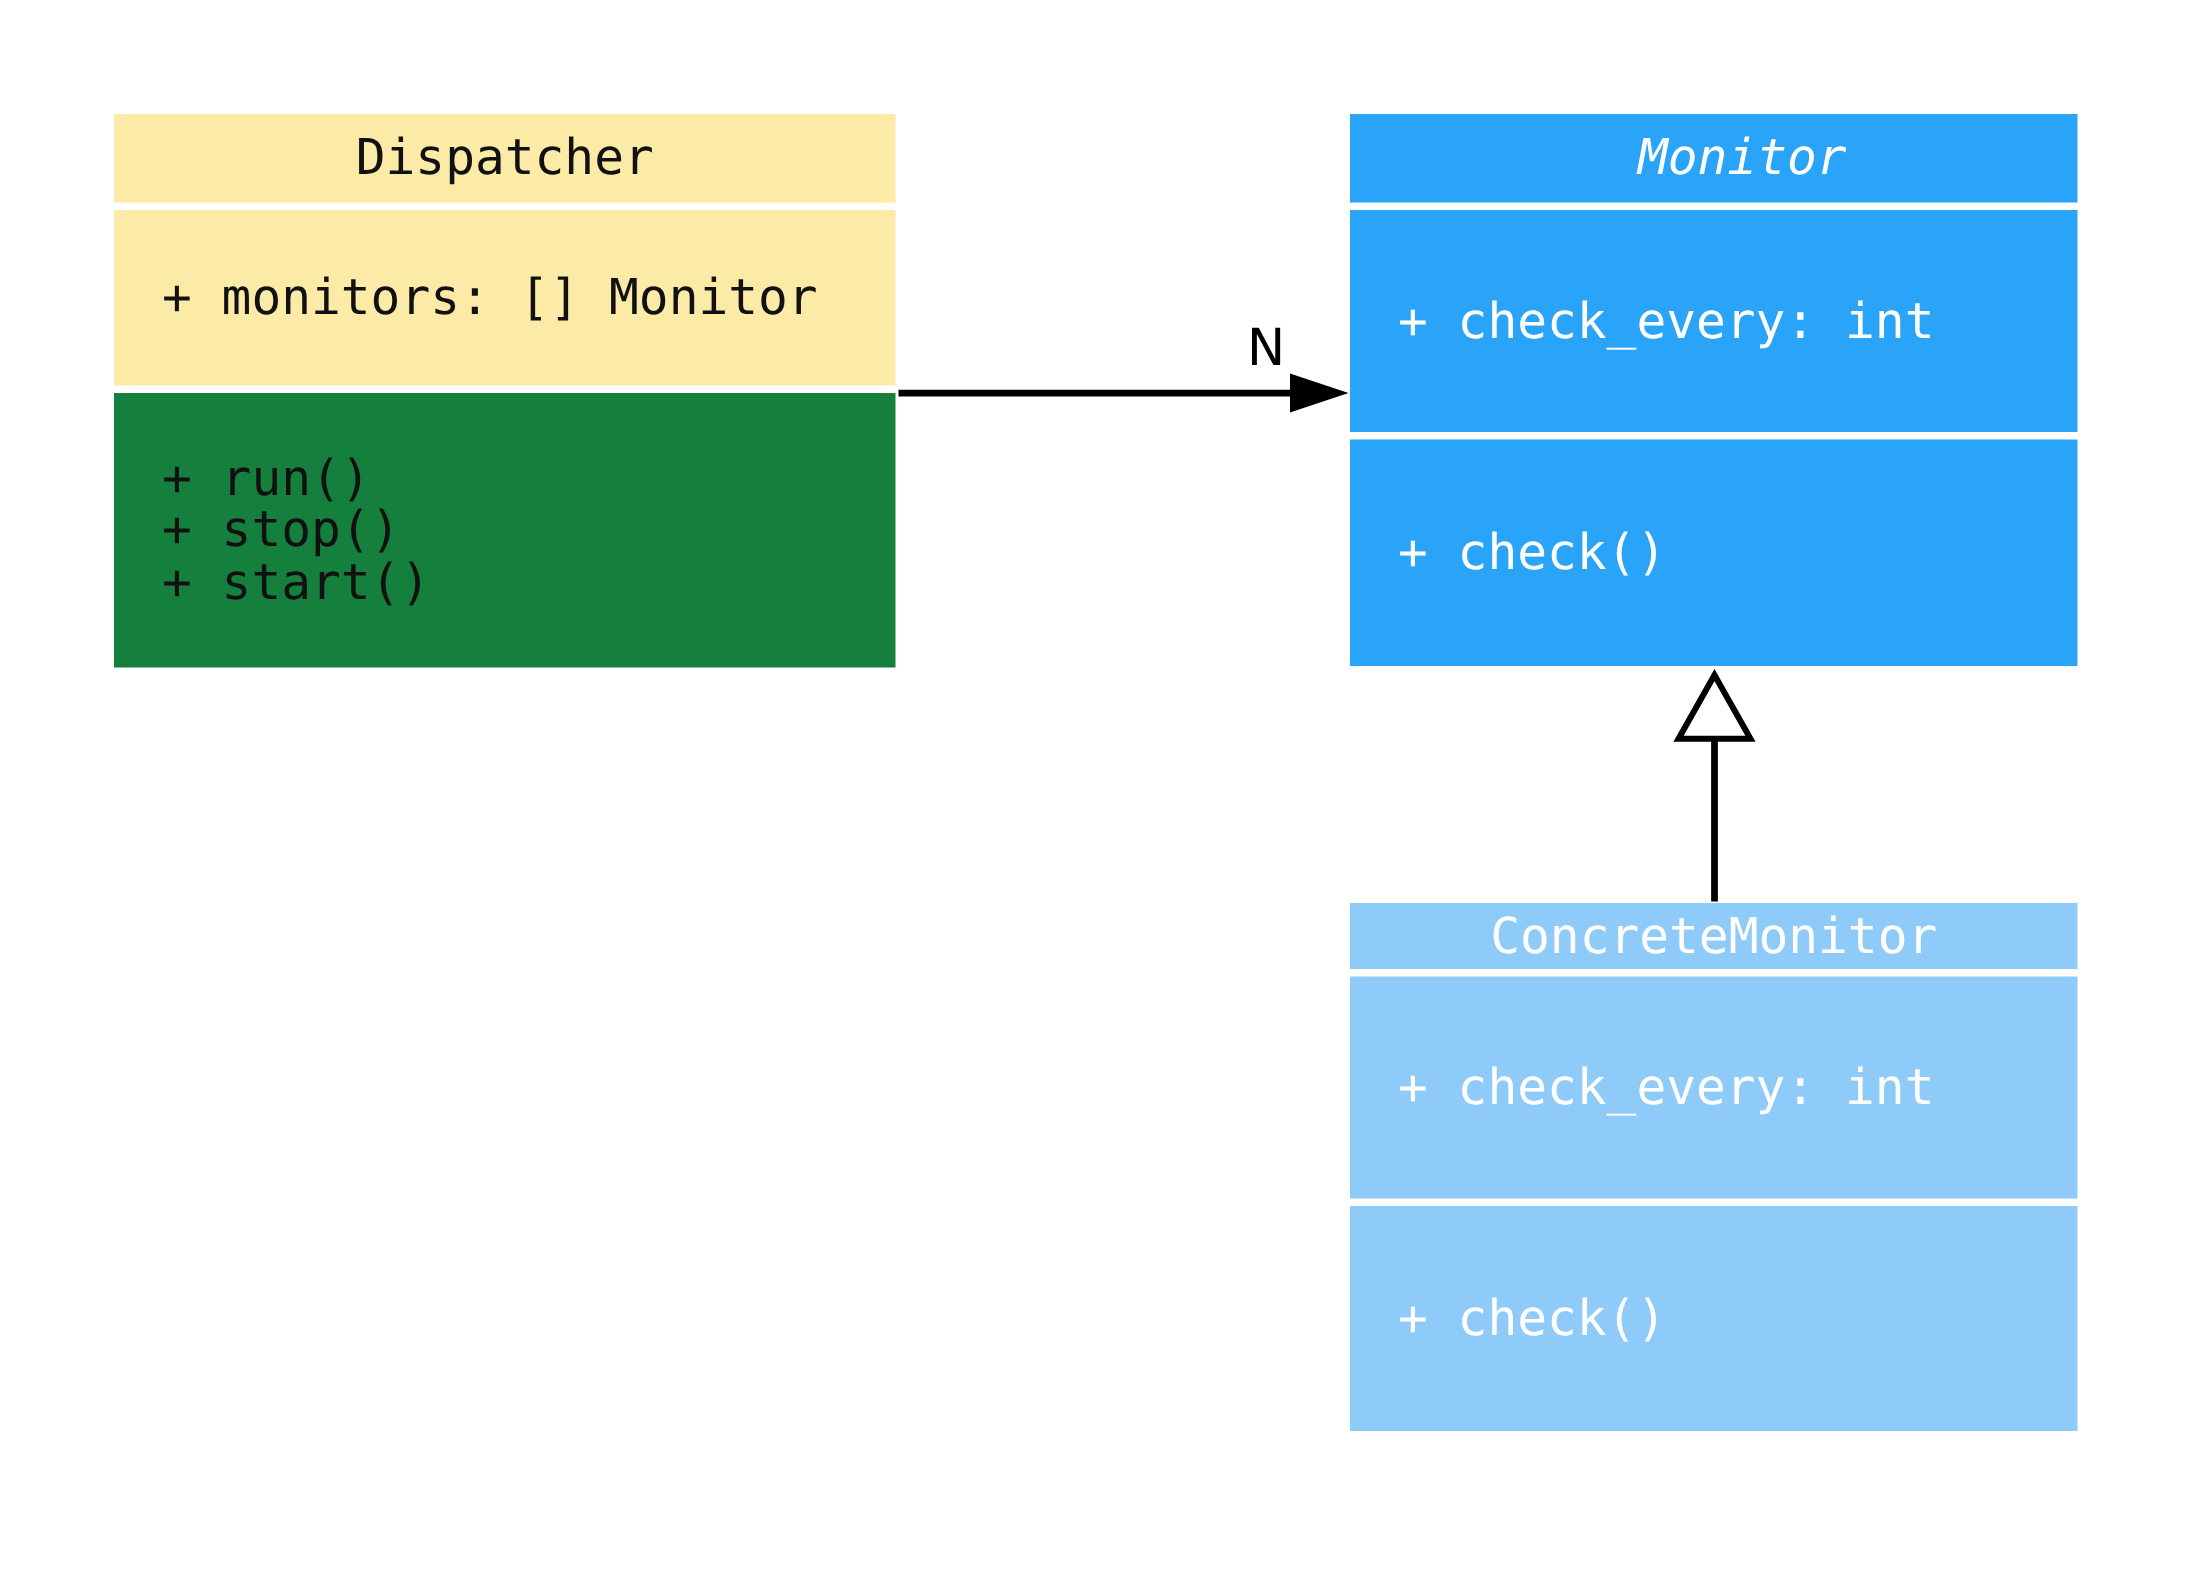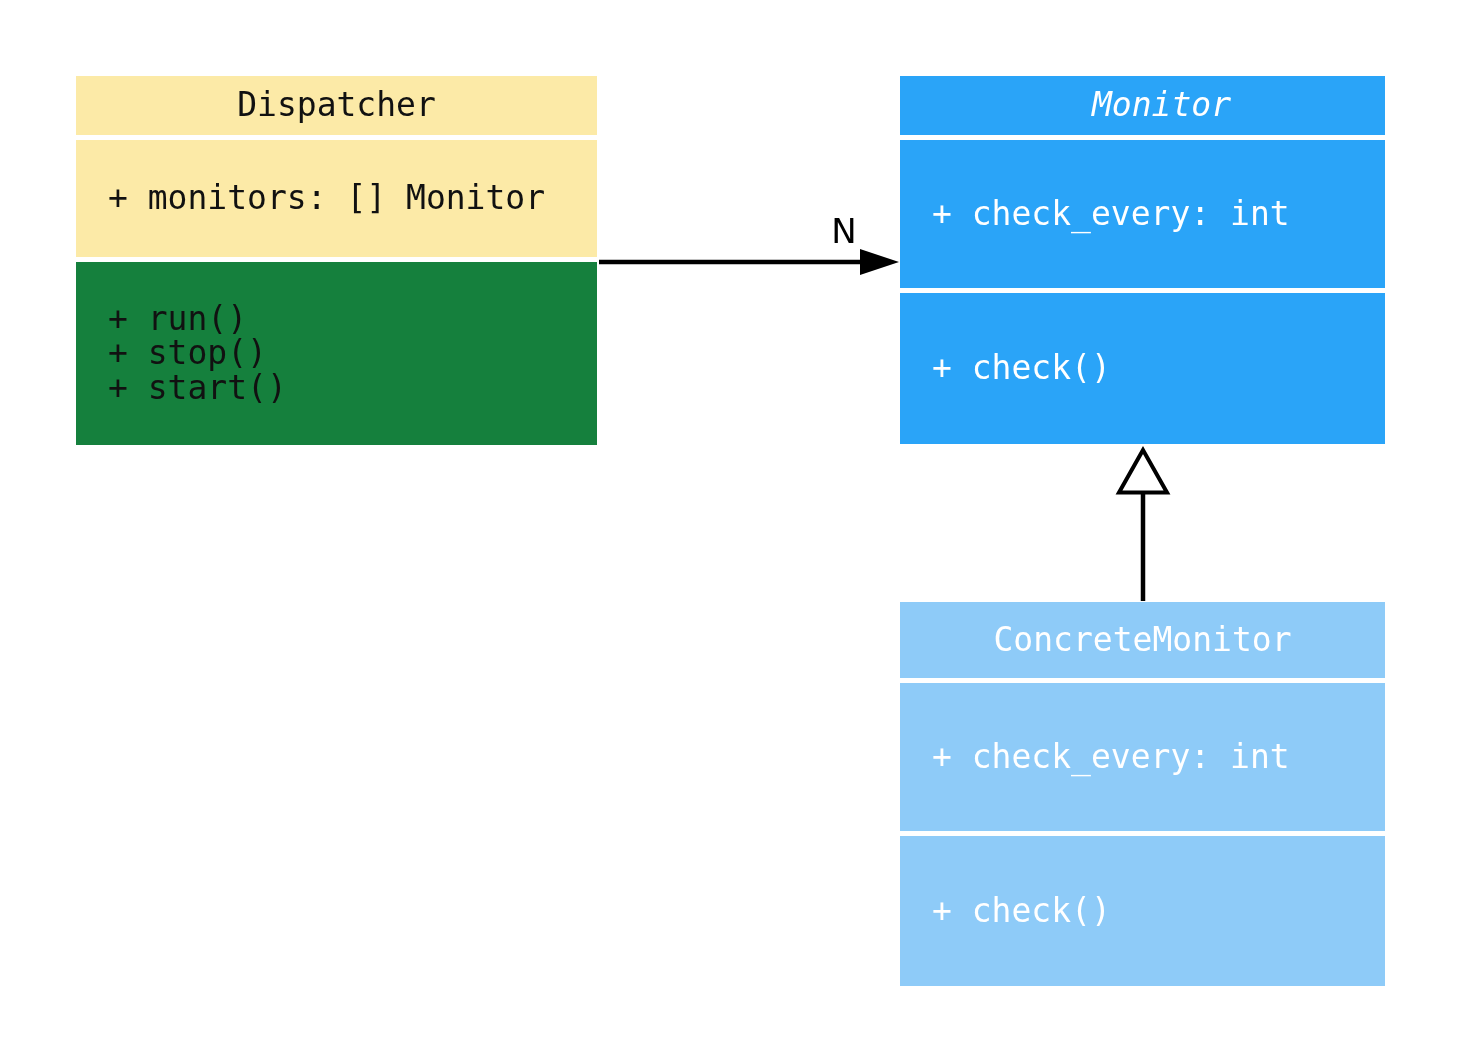--- a/index.html
+++ b/index.html
@@ -70,21 +70,21 @@
     <div class="sec title" style="height: 59px; background: rgb(42, 164, 248); font-style: italic; padding-left: 38px;">Monitor</div>
     <div class="sec" style="height: 148px; background: rgb(42, 164, 248);">
       <div>+ check_every: int</div>
     </div>
     <div class="sec" style="height: 151px; background: rgb(42, 164, 248);">
       <div>+ check()</div>
     </div>
   </div>
 
   <div class="cls" id="cls-concrete" style="left: 900px; top: 602px; width: 485px; height: 366px; color: rgb(255, 255, 255);">
-    <div class="sec title" style="height: 76px; background: rgb(142, 203, 248);">ConcreteMonitor</div>
+    <div class="sec title" style="height: 44px; background: rgb(142, 203, 248);">ConcreteMonitor</div>
     <div class="sec" style="height: 148px; background: rgb(142, 203, 248);">
       <div>+ check_every: int</div>
     </div>
     <div class="sec" style="height: 150px; background: rgb(142, 203, 248);">
       <div>+ check()</div>
     </div>
   </div>
 
   <svg class="overlay" width="1463" height="1048" viewBox="0 0 1463 1048">
 

